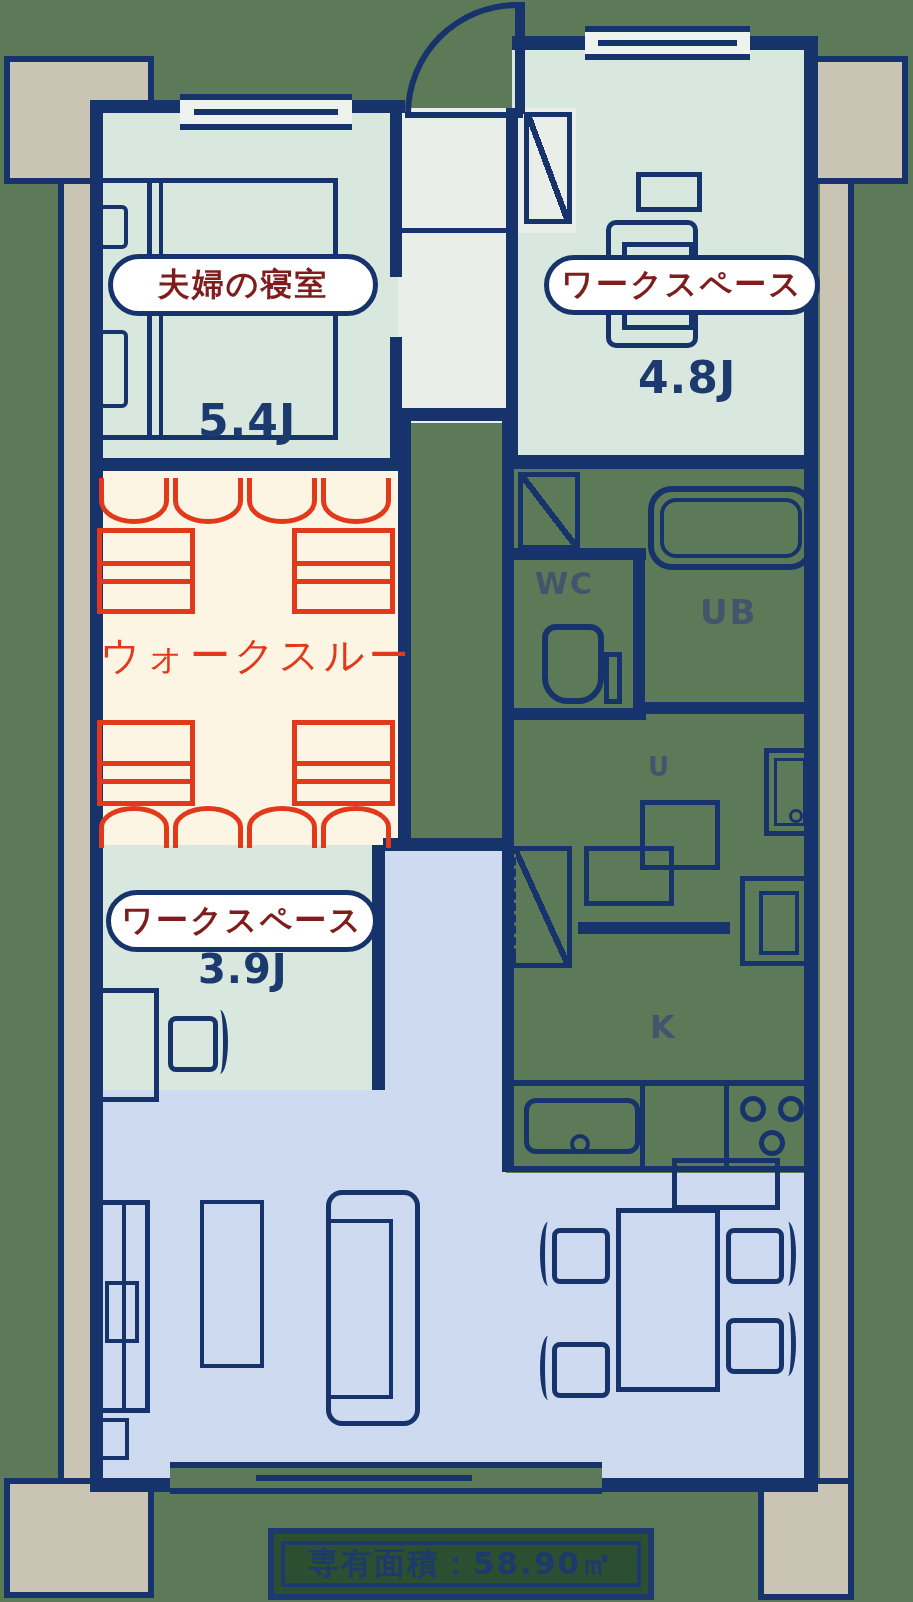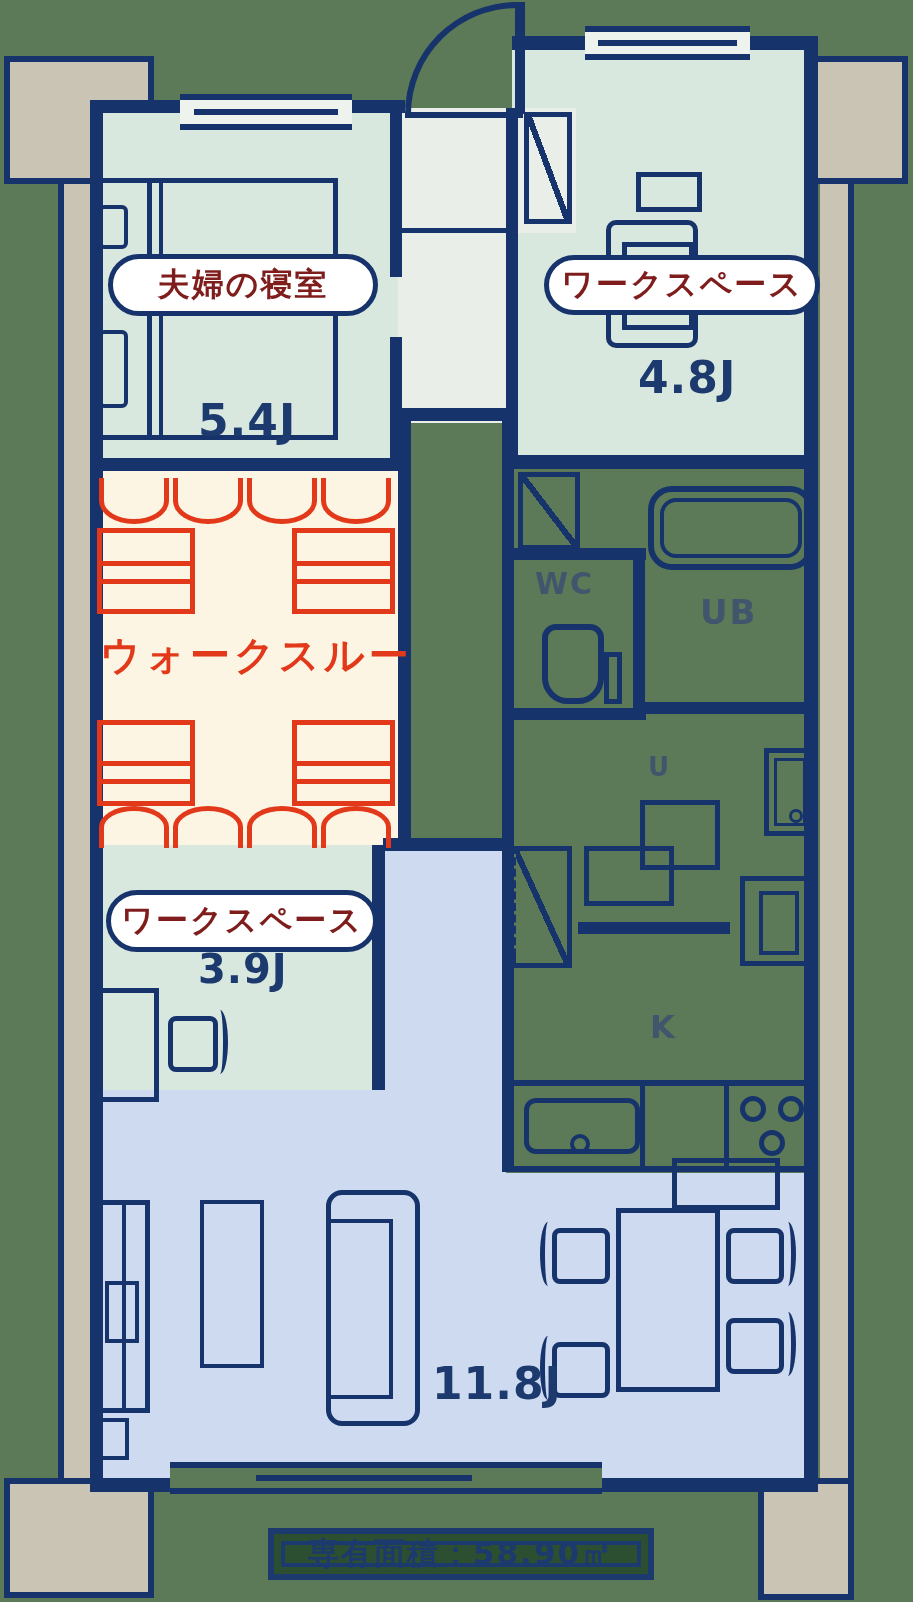--- a/index.html
+++ b/index.html
@@ -33,21 +33,21 @@
     white-space:nowrap;
   }
   .sizeLabel{
     font-weight:bold;color:#1d3a6e;font-size:44px;letter-spacing:1px;
     white-space:nowrap;
   }
   .mutedLabel{
     font-weight:bold;color:#41566d;letter-spacing:2px;white-space:nowrap;
   }
   .redText{
-    font-weight:bold;color:#e2391b;font-size:40px;letter-spacing:4px;
+    font-weight:normal;color:#e2391b;font-size:40px;letter-spacing:4px;
     white-space:nowrap;text-align:center;
   }
   .window{
     background:#eef3ee;border-top:6px solid #17336b;border-bottom:6px solid #17336b;
   }
   .window .glass{
     position:absolute;left:8%;right:8%;top:50%;margin-top:-3px;height:6px;background:#17336b;
   }
   .hatch{
     border:5px solid #17336b;
@@ -244,19 +244,18 @@
   <div class="abs nbox" style="left:616px;top:1208px;width:104px;height:184px;"></div>
   <div class="abs nbox" style="left:552px;top:1228px;width:58px;height:56px;border-radius:8px;"></div>
   <div class="abs chairBackL" style="left:540px;top:1222px;"></div>
   <div class="abs nbox" style="left:552px;top:1342px;width:58px;height:56px;border-radius:8px;"></div>
   <div class="abs chairBackL" style="left:540px;top:1336px;"></div>
   <div class="abs nbox" style="left:726px;top:1228px;width:58px;height:56px;border-radius:8px;"></div>
   <div class="abs chairBackR" style="left:780px;top:1222px;"></div>
   <div class="abs nbox" style="left:726px;top:1318px;width:58px;height:56px;border-radius:8px;"></div>
   <div class="abs chairBackR" style="left:780px;top:1312px;"></div>
 
-  <div class="abs sizeLabel" style="left:432px;top:1358px;">11.8J</div>
-
-  <div class="abs banner" style="left:268px;top:1528px;width:386px;height:52px;">
+
+  <div class="abs banner" style="left:268px;top:1528px;width:386px;height:72px;">
     <div class="bannerInner">専有面積：58.90㎡</div>
   </div>
 
 </div>
 
 </body></html>

